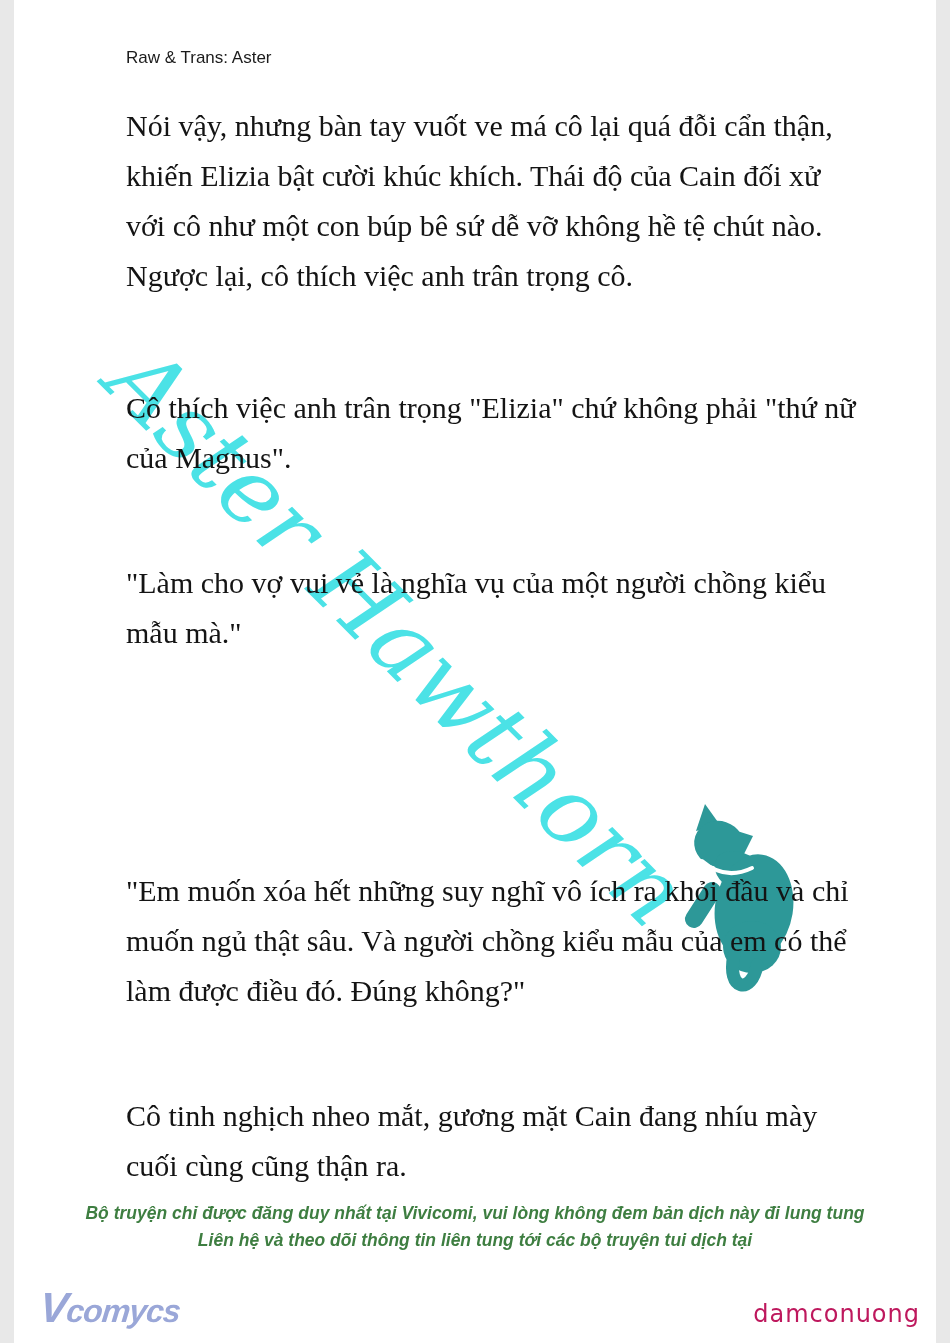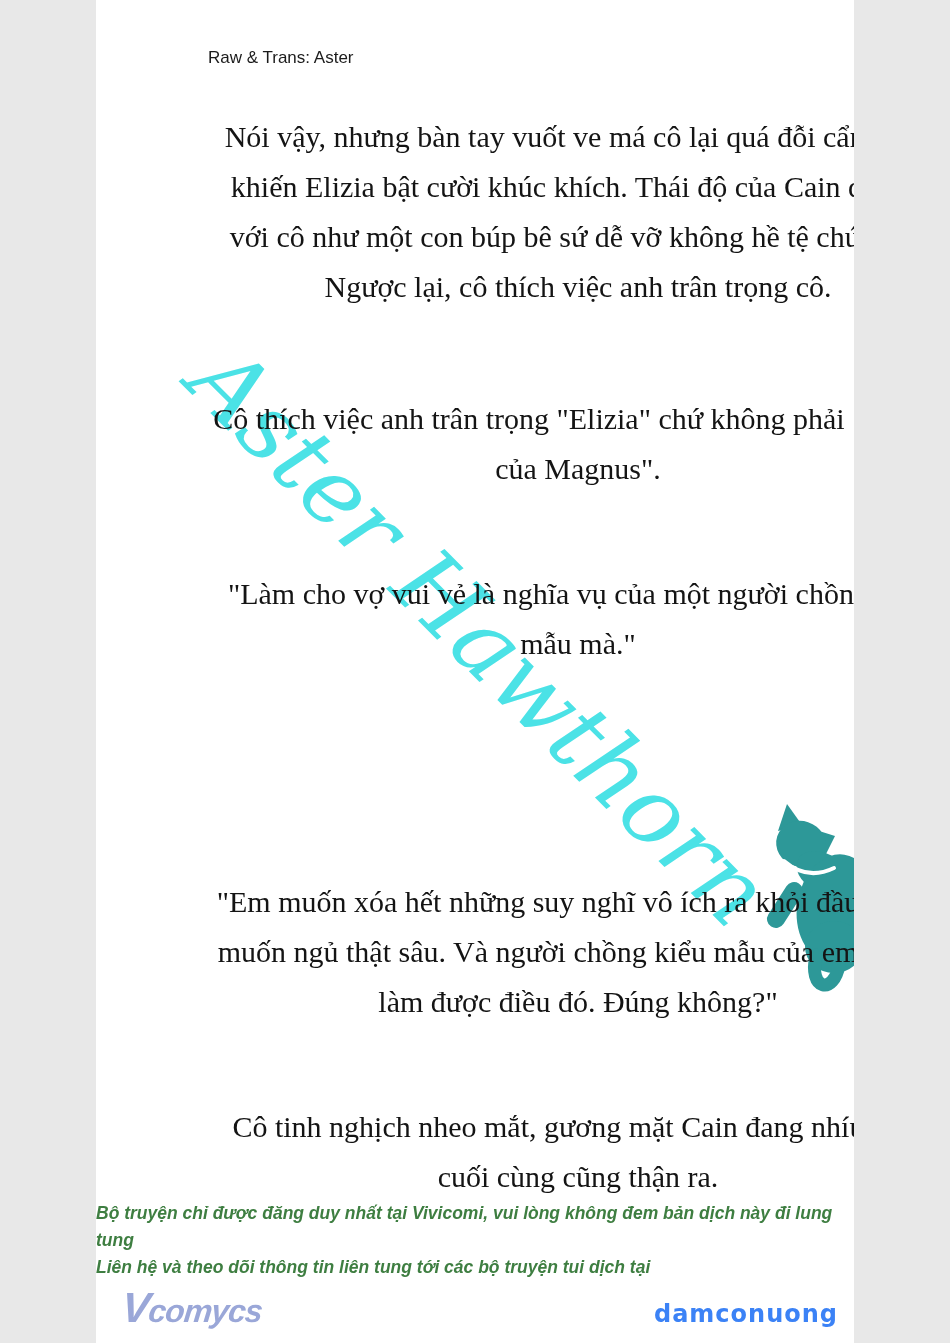--- a/index.html
+++ b/index.html
@@ -1,18 +1,18 @@
 <!DOCTYPE html>
 <html><head>
 <meta charset="utf-8">
 <style>
   html,body{margin:0;padding:0;background:#e8e8e8;}
   .page{
     position:relative;
-    width:758px;height:1343px;
+    width:922px;height:1343px;
     margin:0 auto;
     background:#ffffff;
     overflow:hidden;
     font-family:"Liberation Serif", serif;
   }
   .credit{
     position:absolute;left:112px;top:48px;
     font-family:"Liberation Sans", sans-serif;
     font-size:17px;color:#1b1b1b;
     z-index:2;
@@ -31,55 +31,55 @@
   }
   .cat{
     position:absolute;left:640px;top:795px;
     width:170px;height:210px;
     z-index:1;
   }
   .para{
     position:absolute;left:112px;width:740px;
     font-size:30px;line-height:50px;color:#141414;
     z-index:2;
-    text-align:center;
-    margin-top:11px;
+    text-align:left;
   }
   .p1{top:101px;}
   .p2{top:383px;}
   .p3{top:558px;}
   .p4{top:736px;}
   .p5{top:866px;}
   .p6{top:1091px;}
   .footer{
     position:absolute;left:0;right:0;top:1200px;
+    text-align:center;
     font-family:"Liberation Sans", sans-serif;
     font-style:italic;font-weight:bold;
     font-size:17.5px;line-height:27px;
     color:#3E7E41;
     z-index:2;
   }
   .logo-vcomycs{
     position:absolute;left:26px;top:1284px;
     font-family:"Liberation Sans", sans-serif;
     font-style:italic;font-weight:bold;
     color:#9AA7D8;
     transform:skewX(-6deg);
     letter-spacing:-1px;
     z-index:2;
   }
   .logo-vcomycs .v{font-size:42px;}
   .logo-vcomycs .rest{font-size:32px;}
   .logo-damconuong{
     position:absolute;right:16px;top:1300px;
     font-family:"DejaVu Sans", sans-serif;
-    font-weight:bold;
+    font-weight:normal;
     font-size:24px;
     letter-spacing:1px;
-    color:#3b82f6;
+    color:#be185d;
     text-shadow:0 0 2px #ffffff, 0 0 4px #ffffff;
     z-index:2;
     text-align:center;
   }
 </style>
 </head>
 <body>
 
 <div class="page">
 

